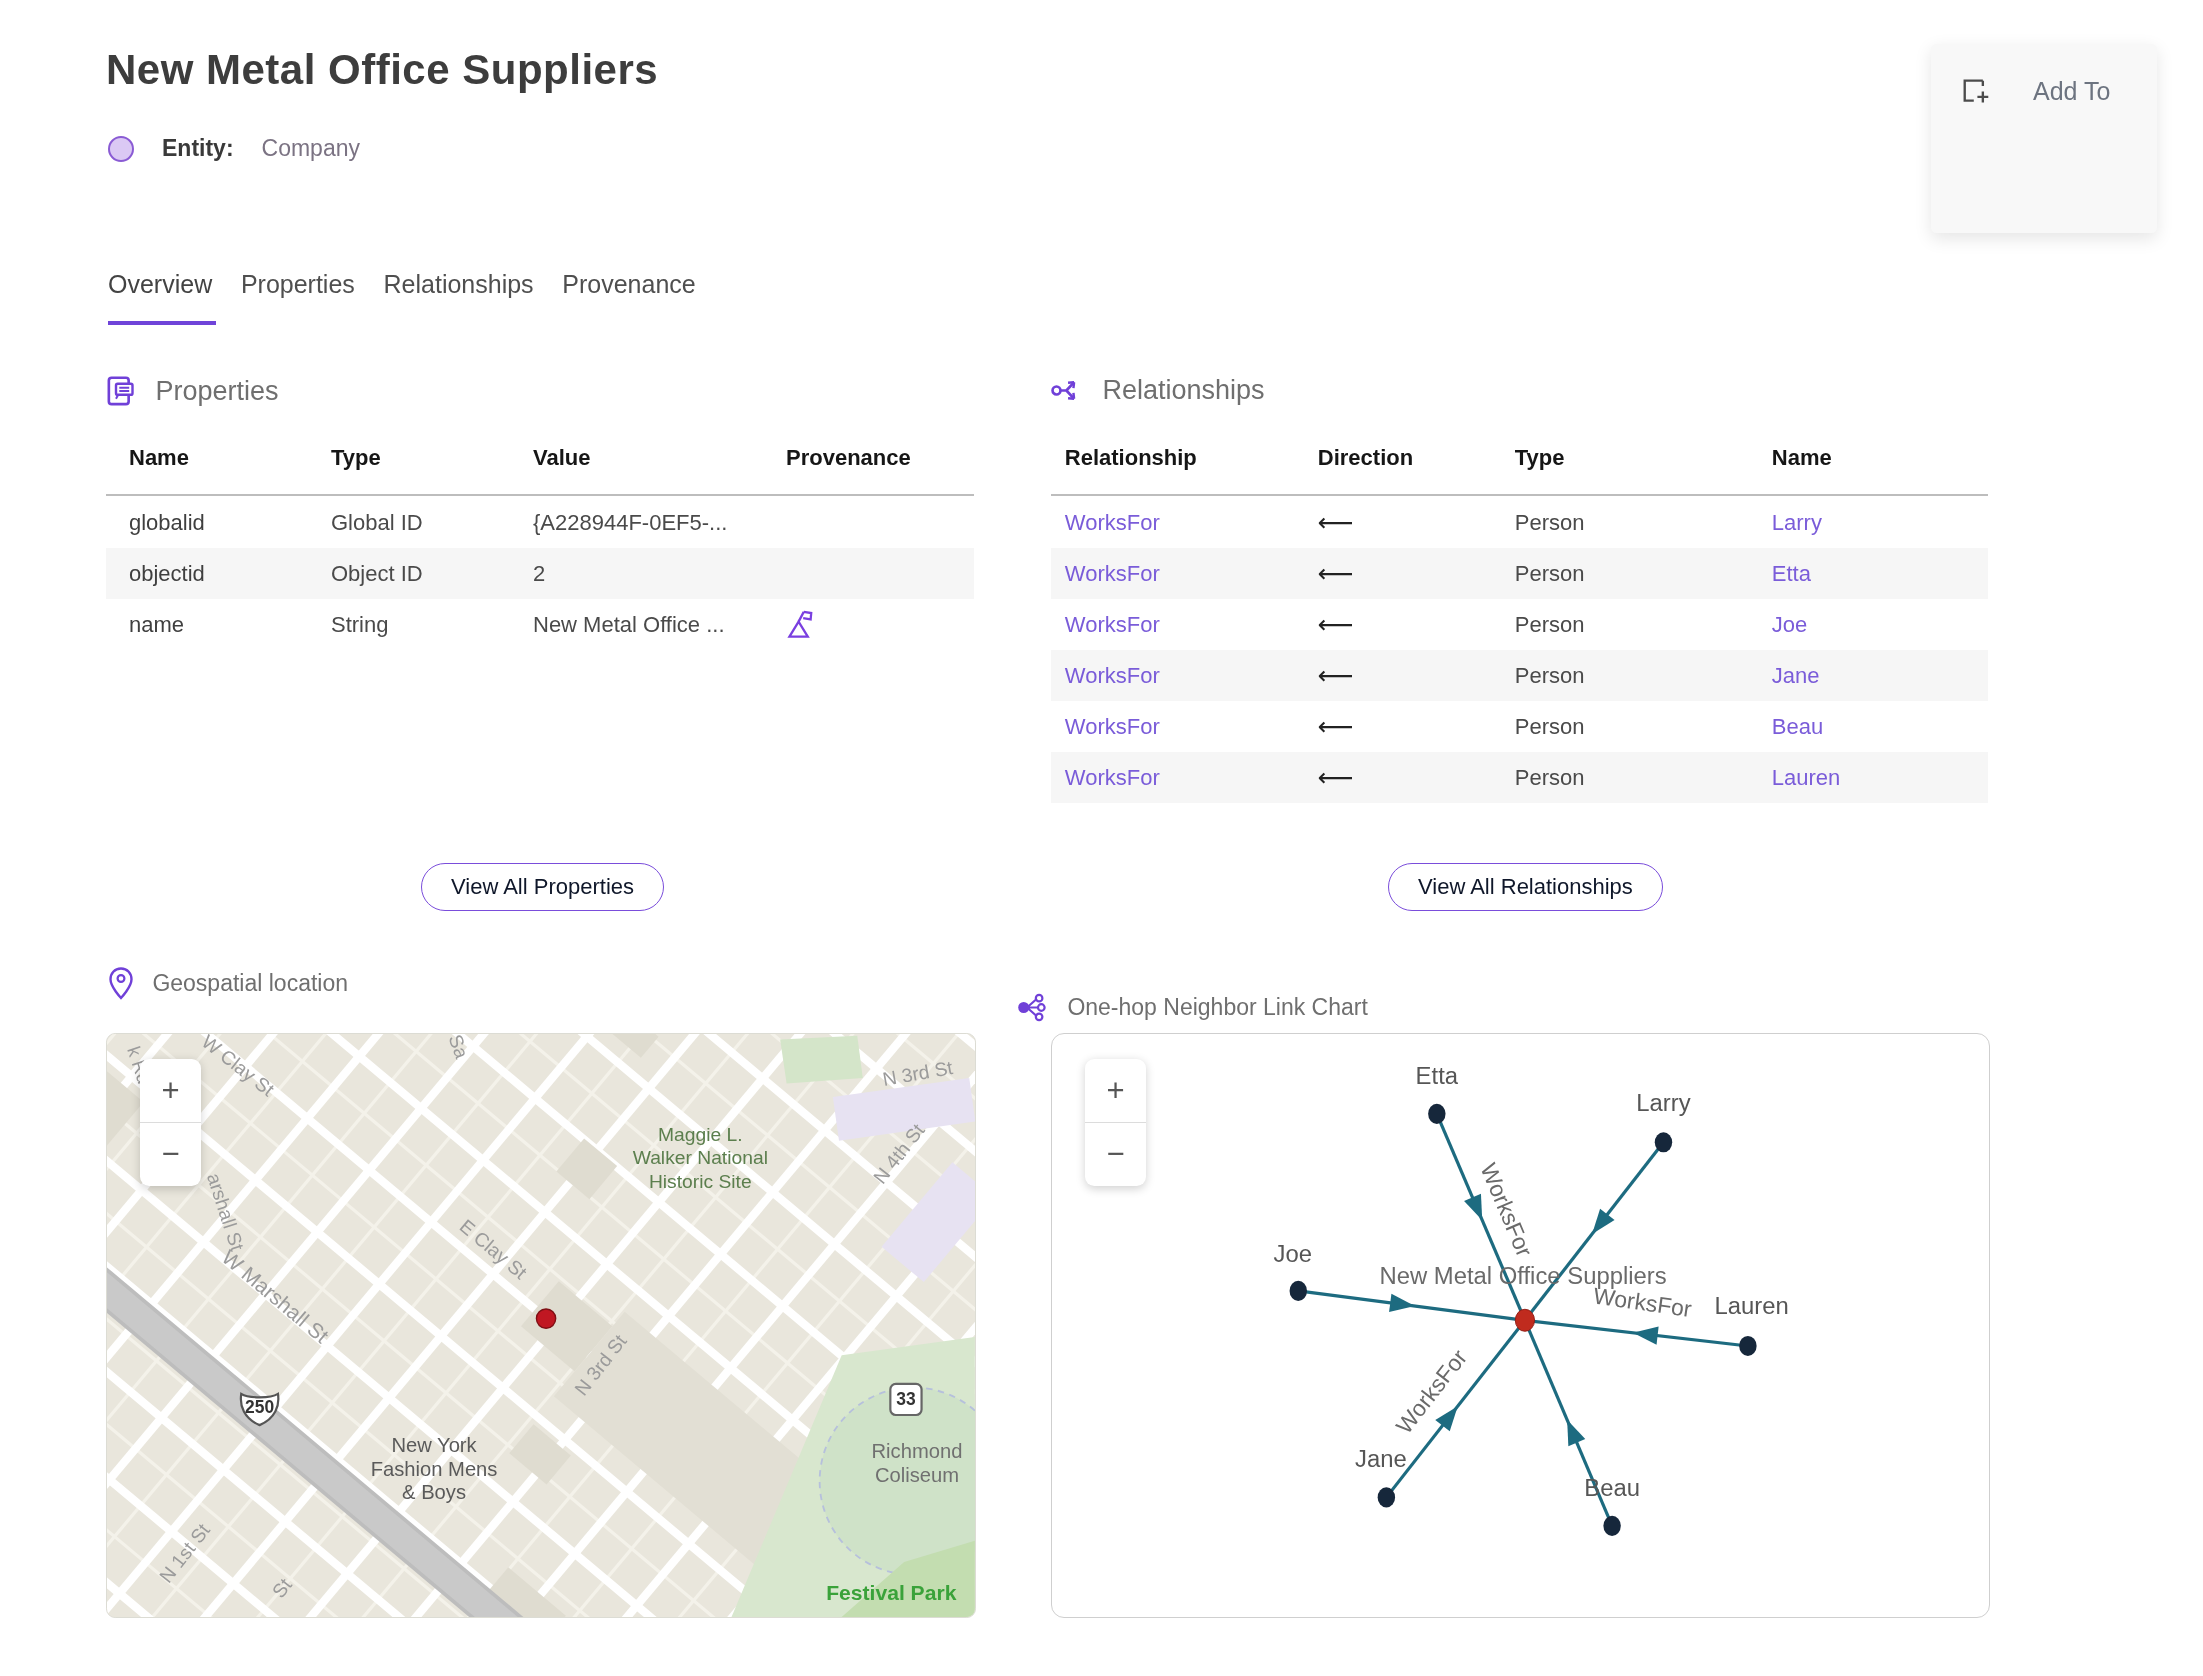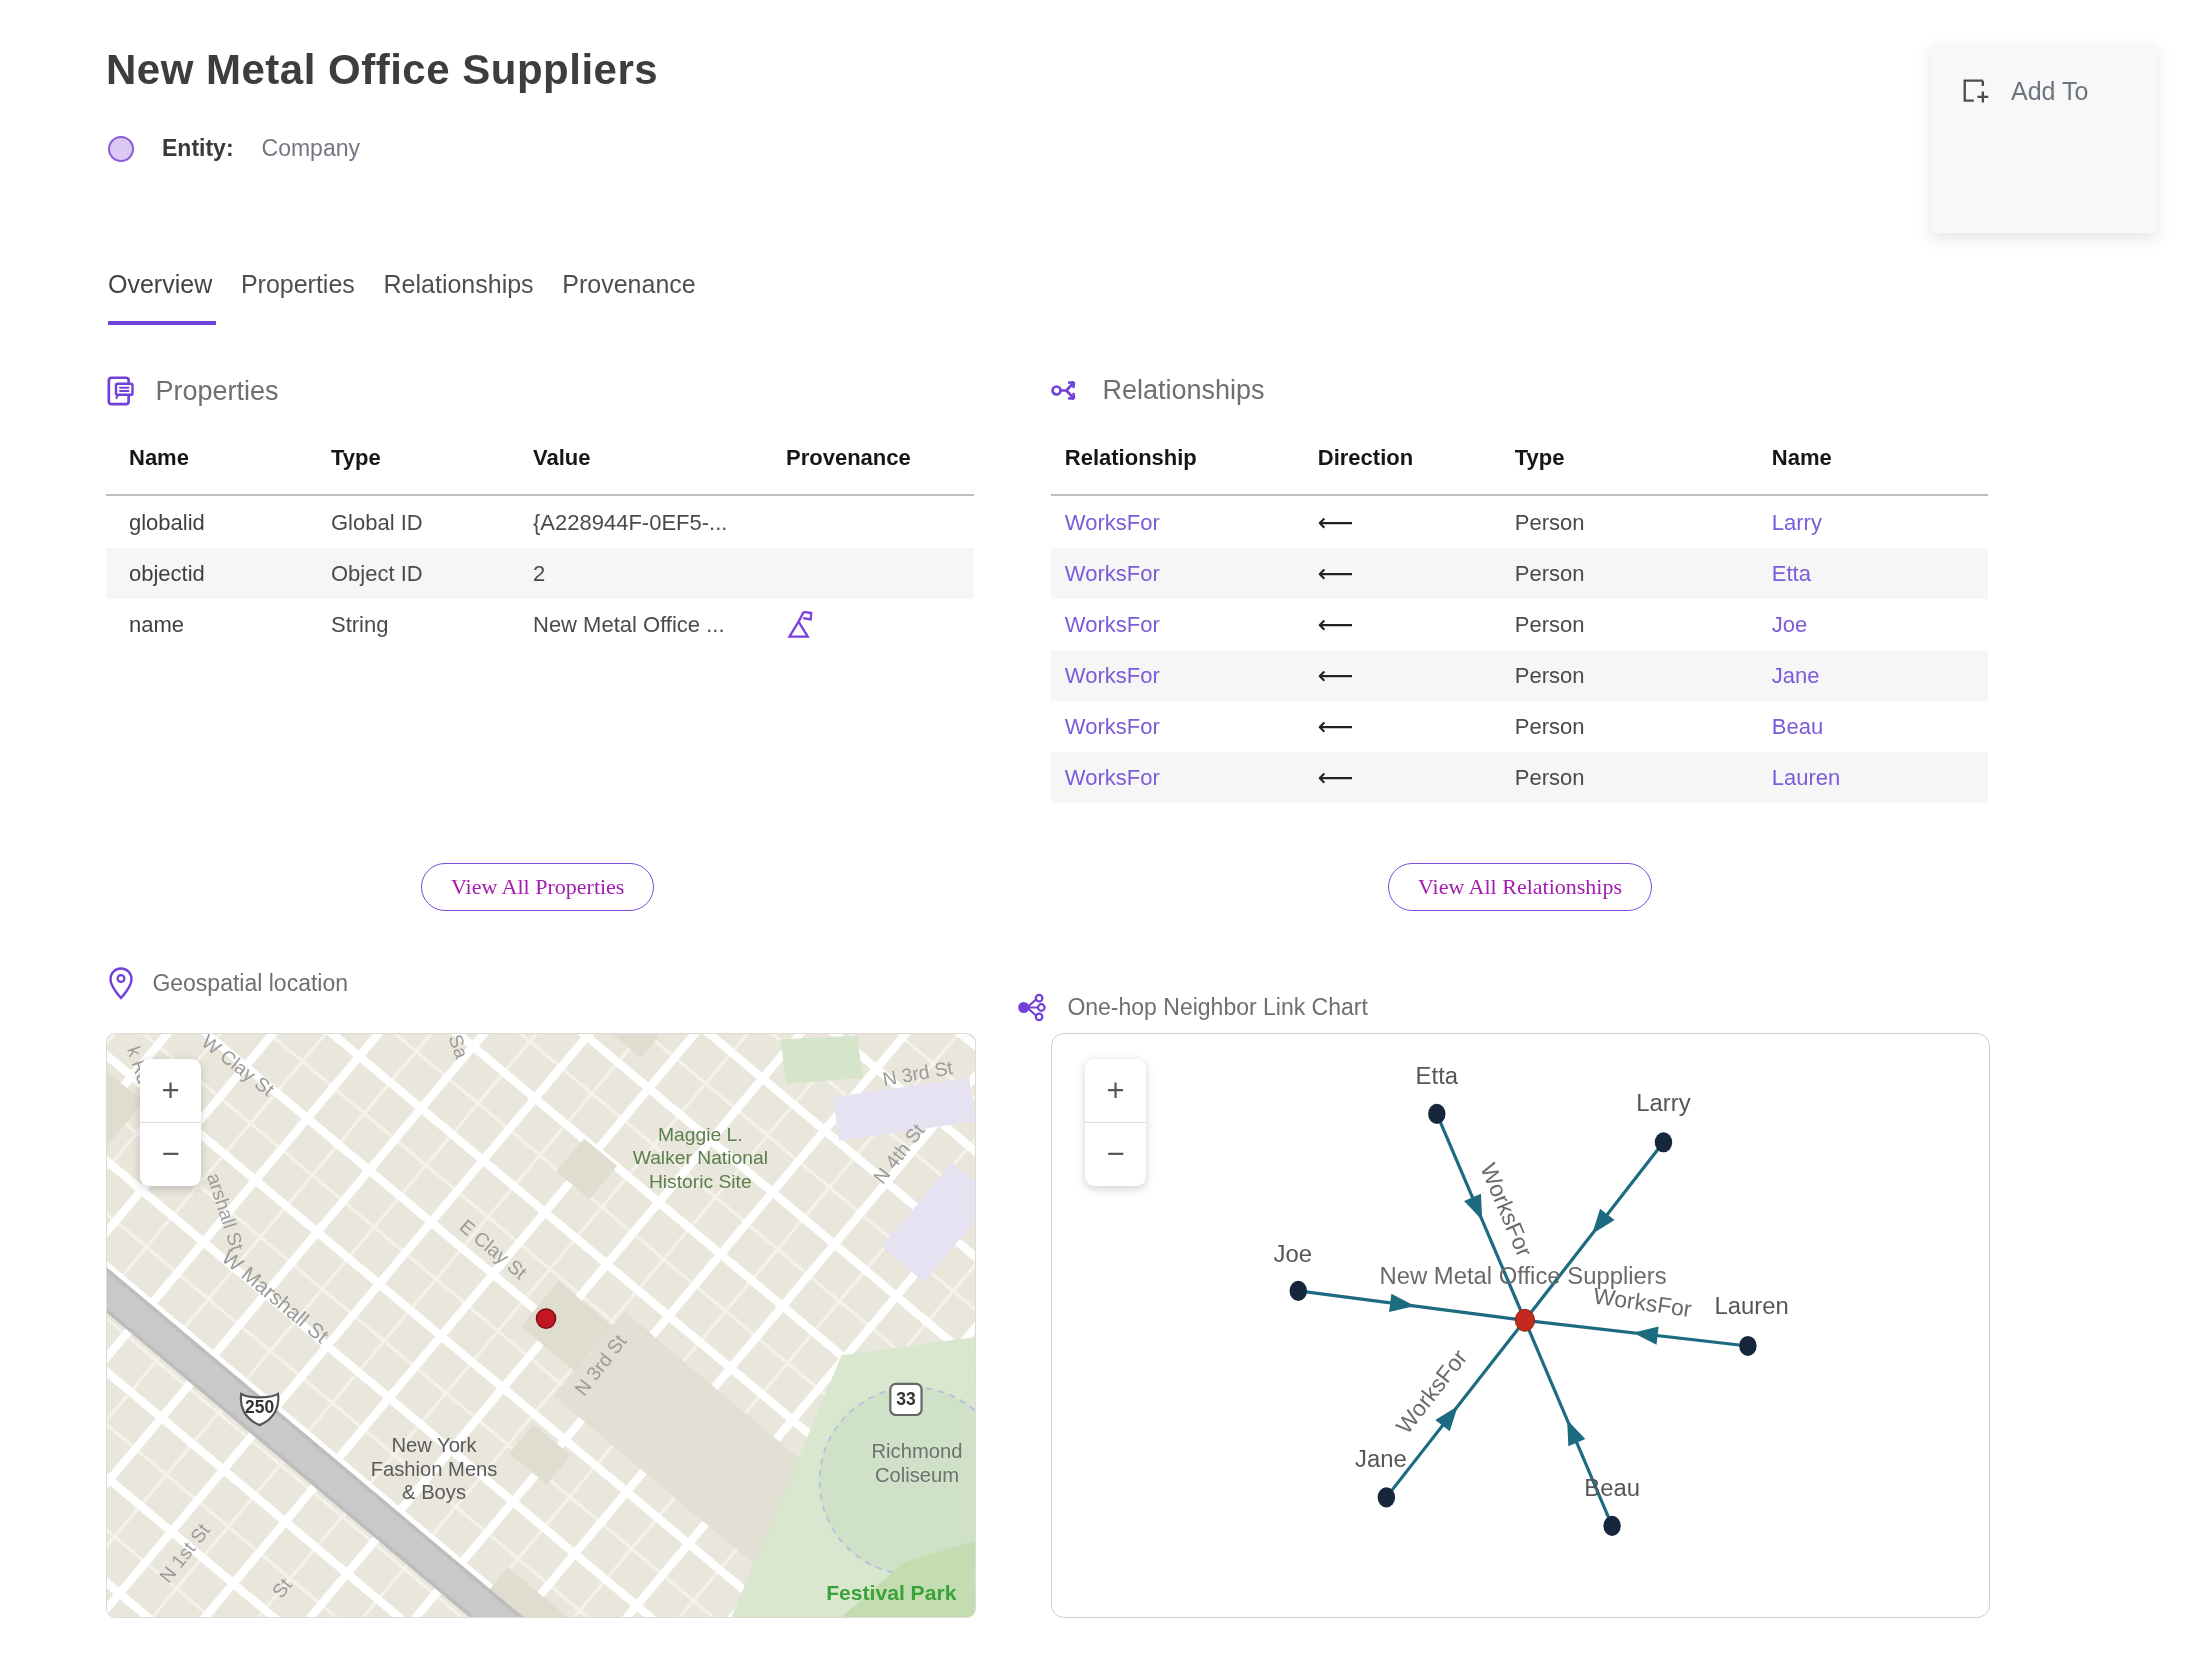--- a/index.html
+++ b/index.html
@@ -9,21 +9,21 @@
   
   .page-title{position:absolute;left:106px;top:46px;font-size:42px;font-weight:bold;color:#3d3d3d;letter-spacing:0.5px;}
   .entity-row{position:absolute;left:108px;top:135px;display:flex;align-items:center;gap:28px;font-size:23px;}
   .entity-dot{width:22px;height:22px;border-radius:50%;background:#dbc9f4;border:2.8px solid #8a5bd4;}
   .entity-label{font-weight:bold;color:#3a3a3a;}
   .entity-type{color:#7b7383;}
 
   
   .actions-card{position:absolute;left:1931px;top:44px;width:226px;height:189px;background:#f8f8f8;
                 border-radius:5.5px;box-shadow:0 5.5px 16.5px rgba(0,0,0,.10);}
-  .action-item{display:flex;align-items:center;gap:18px;height:95px;padding-left:29px;cursor:pointer;}
+  .action-item{display:flex;align-items:center;gap:40px;height:95px;padding-left:29px;cursor:pointer;}
   .action-label{font-size:25px;color:#6d7480;}
 
   
   .tabs{position:absolute;left:108px;top:270px;display:flex;gap:25px;}
   .tab{font-size:25px;color:#4f4f4f;padding:0 3.7px 22px 0;border-bottom:4.6px solid transparent;cursor:pointer;}
   .tab.active{border-bottom-color:#6f44d9;color:#434343;}
 
   
   .sec-head{position:absolute;display:flex;align-items:center;gap:18.4px;}
   .sec-title{font-size:27px;color:#6f6f6f;}
@@ -39,22 +39,22 @@
   .trow:nth-child(even){background:#f6f6f6;}
   .tcell{padding-left:23px;white-space:nowrap;overflow:hidden;}
   .trows.right .tcell, .thead.right > div{padding-left:13.8px;}
   .thead > div{padding-left:23px;}
   .cname{color:#3f3f3f;}
   .plink{color:#7a5cd9;cursor:pointer;}
   .dirarrow{font-size:25px;color:#222;}
 
   
   .pill-btn{position:absolute;height:48px;border-radius:25px;border:1.8px solid #7a4ddb;background:#fff;
-            color:#a21caf;font-size:22px;padding:0 29px;display:flex;align-items:center;cursor:pointer;
-            font-family:Liberation Serif, serif;}
+            color:#0f172a;font-size:22px;padding:0 29px;display:flex;align-items:center;cursor:pointer;
+            font-family:Liberation Sans, sans-serif;}
 
   
   .map-card{position:absolute;left:106px;top:1033px;width:868px;height:583px;border-radius:9.2px;
             overflow:hidden;border:0.9px solid #dcdcd4;background:#e9e6dc;}
   .chart-card{position:absolute;left:1051px;top:1033px;width:937px;height:583px;border-radius:13px;
               border:1.8px solid #cfcfcf;background:#fff;overflow:hidden;}
 
   
   .zoom-ctrl{position:absolute;left:33px;top:25px;width:61px;height:127px;background:#fff;border-radius:9.2px;
              box-shadow:0 2.8px 9.2px rgba(0,0,0,.18);display:flex;flex-direction:column;z-index:5;}

